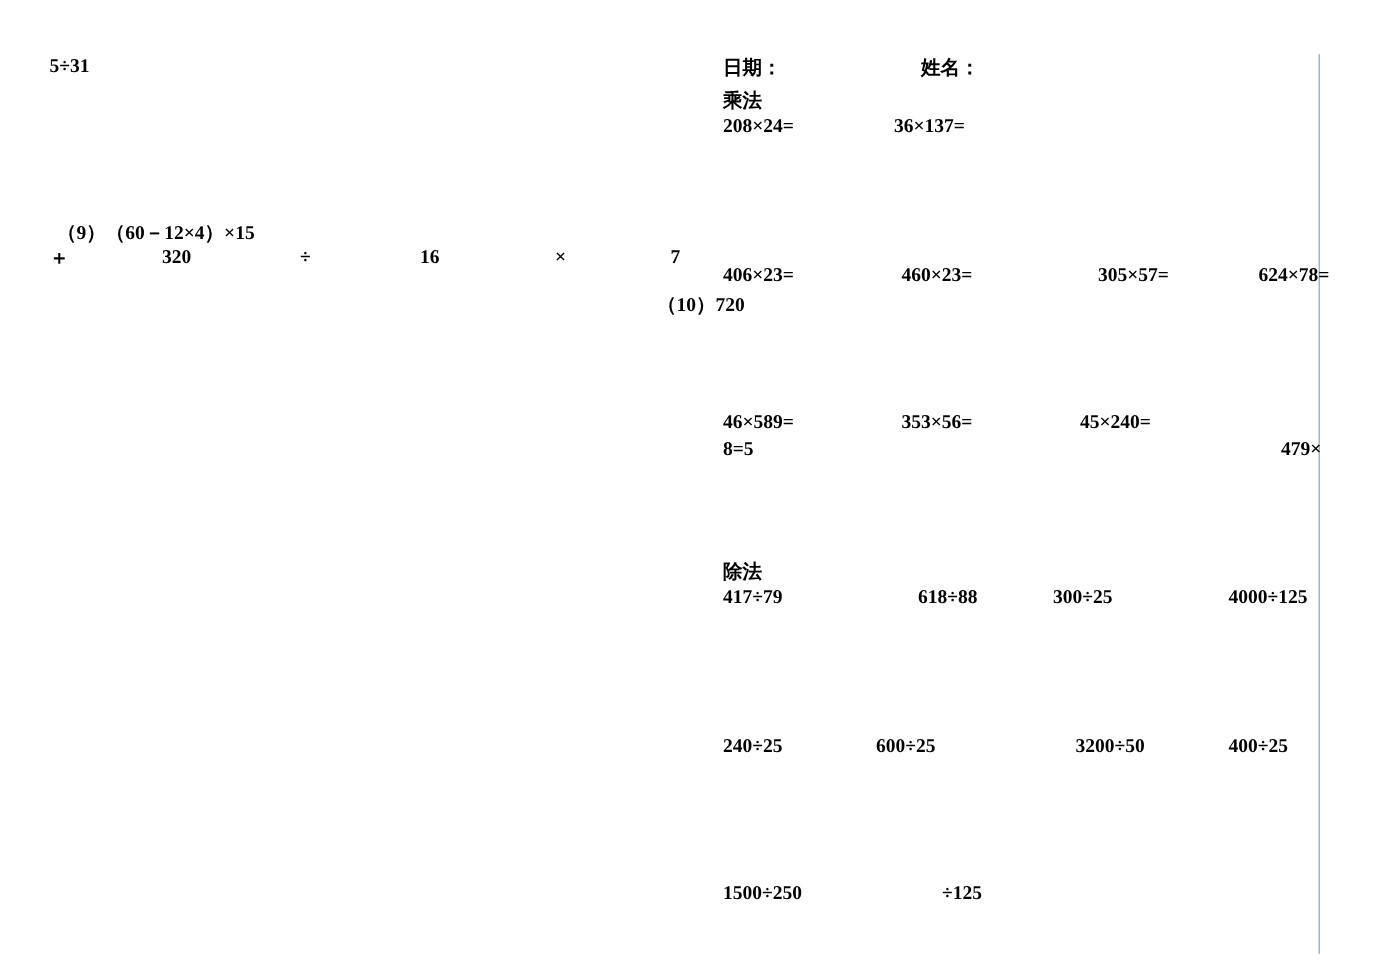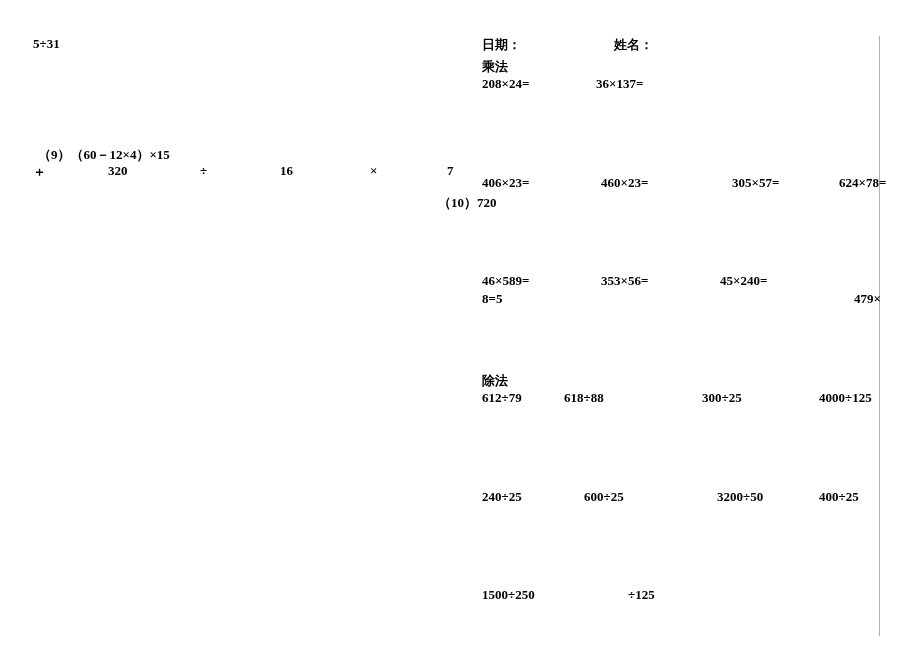--- a/index.html
+++ b/index.html
@@ -63,22 +63,22 @@
   <div class="txt" style="left:839px; top:175px;">624×78=</div>
 
   <div class="txt" style="left:482px; top:273px;">46×589=</div>
   <div class="txt" style="left:601px; top:273px;">353×56=</div>
   <div class="txt" style="left:720px; top:273px;text-align:right;">45×240=</div>
   <div class="txt" style="left:854px; top:291px;">479×</div>
   <div class="txt" style="left:482px; top:291px;">8=5</div>
 
   <div class="txt" style="left:482px; top:372px;">除法</div>
 
-  <div class="txt" style="left:482px; top:390px;">612÷79</div>
-  <div class="txt" style="left:564px; top:390px;">618÷88</div>
+  <div class="txt" style="left:482px; top:390px;">417÷79</div>
+  <div class="txt" style="left:612px; top:390px;">618÷88</div>
   <div class="txt" style="left:686px; top:390px;margin-left:16px;">300÷25</div>
   <div class="txt" style="left:819px; top:390px;">4000÷125</div>
 
   <div class="txt" style="left:482px; top:489px;">240÷25</div>
   <div class="txt" style="left:584px; top:489px;">600÷25</div>
   <div class="txt" style="left:717px; top:489px;">3200÷50</div>
   <div class="txt" style="left:819px; top:489px;">400÷25</div>
 
   <div class="txt" style="left:482px; top:587px;">1500÷250</div>
   <div class="txt" style="left:628px; top:587px;">÷125</div>

